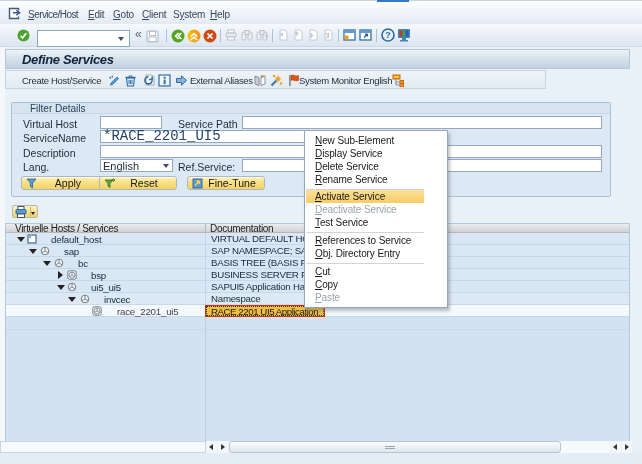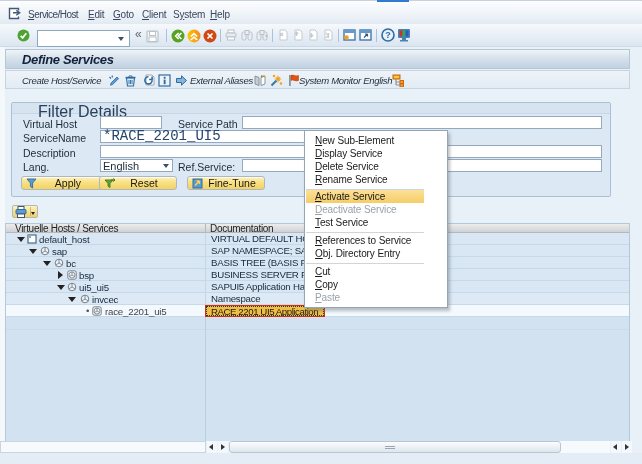--- a/index.html
+++ b/index.html
@@ -19,45 +19,45 @@
 .tsep { position:absolute; top:5px; width:1px; height:13px; background:#a8c4dd; }
 
 #combo { left:37px; top:6px; width:93px; height:17px; background:#fff; border:1px solid #8ca8c0; position:absolute; }
 #combo:after { content:""; position:absolute; right:5px; top:6px; border-left:3.5px solid transparent; border-right:3.5px solid transparent; border-top:4.5px solid #3a4f6d; }
 
 #titlebar { left:5px; top:49px; width:625px; height:20px;
   background:linear-gradient(#eff3f7, #d5e0ea 50%, #c2d2e2);
   border:1px solid #b6c6d6; }
 #titlebar span { position:absolute; left:16px; top:2px; font-size:13px; letter-spacing:-0.35px; font-style:italic; font-weight:bold; color:#13233c; }
 
-#apptb { left:5px; top:70px; width:625px; height:19px;
+#apptb { left:5px; top:70px; width:541px; height:19px;
   background:linear-gradient(#eef3f8, #e2ebf3);
-  border:1px solid #c6d4e1;font-style:italic; }
+  border:1px solid #c6d4e1; }
 .apptxt { position:absolute; top:4px; font-size:9.5px; letter-spacing:-0.3px; color:#1c2b3a; }
 
 #filter { left:11px; top:102px; width:600px; height:95px;
   background:#dce8f3; border:1px solid #a9c0d5; border-radius:2px; }
 #filterhead { position:absolute; left:0; top:0; width:100%; height:11px;
   background:#d7e4f0; border-bottom:1px solid #c6d8e8; }
-#filterhead span { position:absolute; left:14px; top:0px; font-size:16px; color:#27405c;padding-left:12px; }
+#filterhead span { position:absolute; left:6px; top:0px; font-size:10px; color:#27405c;padding-left:12px; }
 .flabel { position:absolute; font-size:10.5px; color:#1c2b3a; }
 .finput { position:absolute; background:#fff; border:1px solid #94a9bd; height:13px; }
 .fval { font-family:"Liberation Mono", monospace; font-size:14px; color:#25436b; padding-left:2px; line-height:11px; }
 
 .ybtn { position:absolute; height:14px; padding-left:12px; line-height:13px; border:1px solid #b0b6be; border-radius:3px;
   background:linear-gradient(#fdf2c0, #f8e083 45%, #f3d264); box-shadow:0 1px 0 rgba(255,255,255,.7) inset;
   font-size:10.5px; color:#1a1a1a; text-align:center; }
 
 #tbl { left:5px; top:223px; width:625px; height:218px; background:#d2e2f0; border:1px solid #b3c8da; border-bottom:none;}
 #thead { position:absolute; left:0; top:0; width:100%; height:9px;
   background:linear-gradient(#ececec,#d8dadc 70%,#cfd1d4); border-bottom:1px solid #b5b8bb; }
 .th { position:absolute; top:-1px; font-size:10px; letter-spacing:-0.3px; color:#222; }
 .row { position:absolute; left:0; width:100%; height:12px; border-bottom:1px solid #c6d9ea; }
 .cell2 { position:absolute; left:199px; top:0; width:120px; height:12px; border-left:1px solid #c2d6e8; padding-left:5px; font-size:9.7px; letter-spacing:-0.25px; color:#16293d; white-space:nowrap; overflow:hidden; }
-.tw { position:absolute; font-size:9.7px; letter-spacing:-0.2px; color:#16293d; white-space:nowrap; }
+.tw { position:absolute; font-size:9.7px; letter-spacing:-0.2px; color:#16293d; white-space:nowrap;margin-left:12px; }
 .tri-d { position:absolute; width:0; height:0; border-left:4px solid transparent; border-right:4px solid transparent; border-top:5px solid #222; }
 .tri-r { position:absolute; width:0; height:0; border-top:4px solid transparent; border-bottom:4px solid transparent; border-left:5px solid #222; }
 
 #cmenu { left:304px; top:130px; width:144px; height:178px; background:#fff;
   border:1px solid #96a5b4; box-shadow:2px 3px 3px rgba(90,100,112,.4); }
 .mitem { position:absolute; left:1px; width:118px; height:13px; font-size:10px; letter-spacing:-0.1px; color:#1a1a1a; padding-left:9px; line-height:13px; }
 .mitem.dis { color:#9aa2aa; }
 .msep { position:absolute; left:1px; width:118px; height:1px; background:#cfd5da; }
 .mhl { background:linear-gradient(#fbe097,#f6cd68); }
 

